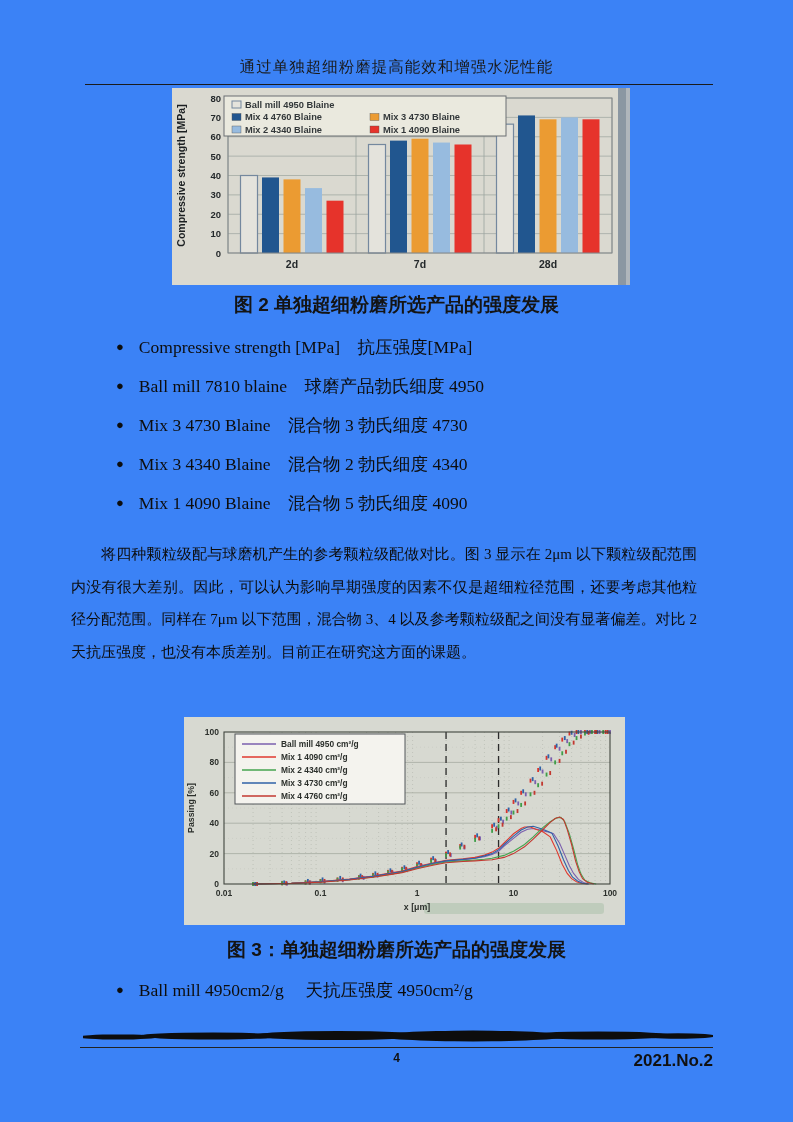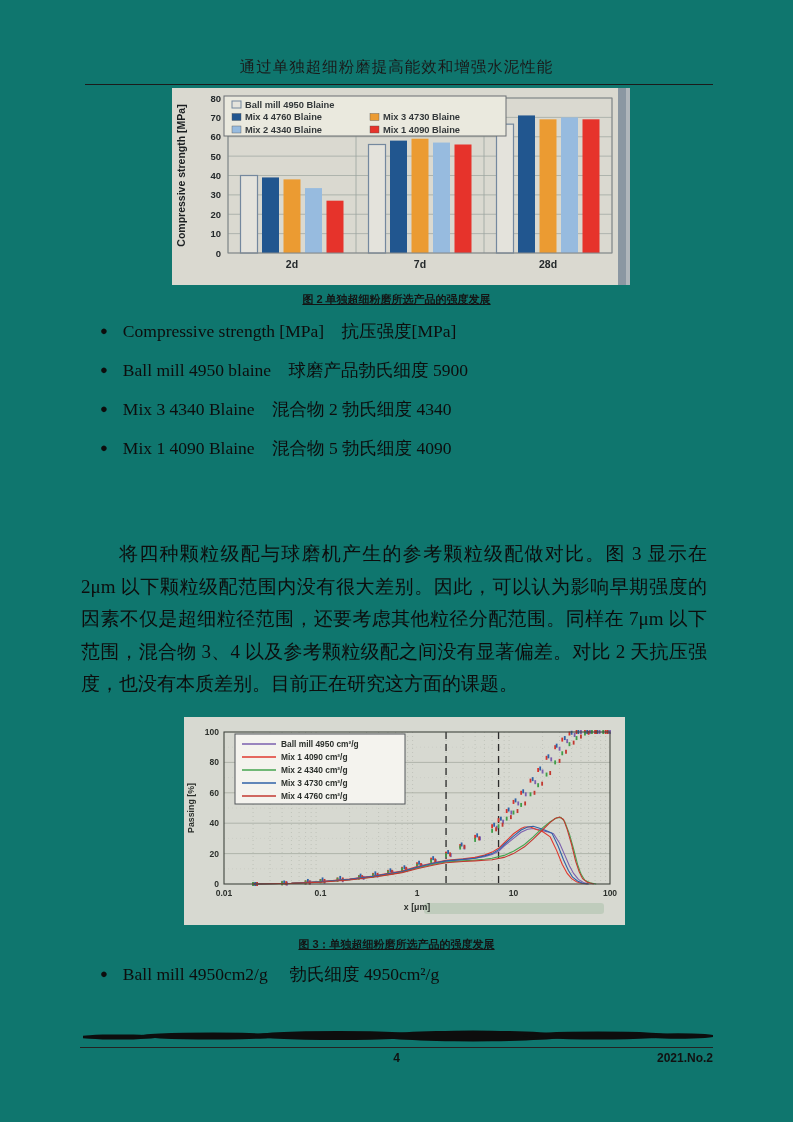--- a/index.html
+++ b/index.html
@@ -1,43 +1,43 @@
 <!DOCTYPE html>
 <html><head>
 <meta charset="utf-8">
 <style>
   html,body{margin:0;padding:0;background:#ffffff;}
-  #page{position:relative;width:793px;height:1122px;background:#0f766e;overflow:hidden;
+  #page{position:relative;width:793px;height:1122px;background:#3b82f6;overflow:hidden;
         font-family:"Liberation Serif", serif;color:#111;}
   .hdr-title{position:absolute;top:57px;left:0;width:793px;text-align:center;
              font-size:15.5px;letter-spacing:1px;color:#1a1a1a;}
   .hdr-rule{position:absolute;top:84px;left:85px;width:628px;border-top:1.5px solid #1b1b1b;}
 
   .fig2{position:absolute;left:172px;top:88px;width:458px;height:197px;background:#dad9d0;}
   .fig3{position:absolute;left:184px;top:717px;width:441px;height:208px;background:#d7d9d1;}
   .caption{position:absolute;left:0;width:793px;text-align:center;
-           font-family:"Liberation Sans", sans-serif;font-weight:bold;font-size:11px;color:#141414;text-decoration:underline;}
+           font-family:"Liberation Sans", sans-serif;font-weight:bold;font-size:19px;color:#141414;}
   .cap2{top:292px;}
   .cap3{top:937px;}
 
-  ul.notes{position:absolute;left:100px;margin:0;padding:0;list-style:none;width:600px;}
+  ul.notes{position:absolute;left:100px;margin:16px;padding:0;list-style:none;width:600px;}
   .notes-1{top:319px;}
   .notes-2{top:962px;}
   ul.notes li{font-size:17.5px;line-height:24px;margin-bottom:15px;color:#0d0d0d;}
   ul.notes li::before{content:"●";font-size:13px;margin-right:15px;vertical-align:2px;}
 
-  .body-par{position:absolute;left:81px;top:538px;width:626px;font-size:19px;
+  .body-par{position:absolute;left:71px;top:538px;width:626px;font-size:15px;
             line-height:32.6px;text-align:justify;text-indent:2em;color:#0d0d0d;}
 
   .smear{position:absolute;left:83px;top:1029px;width:630px;height:14px;}
   .ftr-rule{position:absolute;top:1047px;left:80px;width:633px;border-top:1.2px solid #222;}
   .ftr-num{position:absolute;top:1051px;left:80px;width:633px;text-align:center;
            font-family:"Liberation Sans", sans-serif;font-size:12px;font-weight:600;color:#111;}
   .ftr-issue{position:absolute;top:1051px;left:80px;width:633px;text-align:right;
-           font-family:"Liberation Sans", sans-serif;font-size:12px;font-weight:600;color:#111;}
+           font-family:"Liberation Sans", sans-serif;font-size:17px;font-weight:600;color:#111;}
 
   
   .bc-tick{font-family:"Liberation Sans", sans-serif;font-size:9.5px;font-weight:700;fill:#24292b;}
   .bc-cat{font-family:"Liberation Sans", sans-serif;font-size:10.5px;font-weight:700;fill:#24292b;}
   .bc-ylabel{font-family:"Liberation Sans", sans-serif;font-size:10.5px;font-weight:700;fill:#1c2022;}
   .bc-leg{font-family:"Liberation Sans", sans-serif;font-size:9.3px;font-weight:700;fill:#33383a;}
   .lc-tick{font-family:"Liberation Sans", sans-serif;font-size:8.5px;font-weight:600;fill:#2c302c;}
   .lc-xlabel{font-family:"Liberation Sans", sans-serif;font-size:8.8px;font-weight:600;fill:#2c302c;}
   .lc-leg{font-family:"Liberation Sans", sans-serif;font-size:8.4px;font-weight:600;fill:#2c302c;}
 </style>
@@ -106,21 +106,22 @@
         <rect x="60" y="38" width="9" height="7" fill="#97bbdf" stroke="#555" stroke-width="0.4"></rect>
         <text x="73" y="44.8" class="bc-leg">Mix 2 4340 Blaine</text>
         <rect x="198" y="38" width="9" height="7" fill="#e6332b" stroke="#555" stroke-width="0.4"></rect>
         <text x="211" y="44.8" class="bc-leg">Mix 1 4090 Blaine</text>
       </svg>
   </div>
   <div class="caption cap2">图 2 单独超细粉磨所选产品的强度发展</div>
 
   <ul class="notes notes-1">
     <li>Compressive strength [MPa]　抗压强度[MPa]</li>
-    <li>Ball mill 4950 blaine　球磨产品勃氏细度 5900</li>
+    <li>Ball mill 7810 blaine　球磨产品勃氏细度 4950</li>
+    <li>Mix 3 4730 Blaine　混合物 3  勃氏细度  4730</li>
     <li>Mix 3 4340 Blaine　混合物 2  勃氏细度  4340</li>
     <li>Mix 1 4090 Blaine　混合物  5 勃氏细度  4090</li>
   </ul>
 
   <div class="body-par">将四种颗粒级配与球磨机产生的参考颗粒级配做对比。图 3 显示在 2μm 以下颗粒级配范围内没有很大差别。因此，可以认为影响早期强度的因素不仅是超细粒径范围，还要考虑其他粒径分配范围。同样在 7μm 以下范围，混合物 3、4 以及参考颗粒级配之间没有显著偏差。对比 2 天抗压强度，也没有本质差别。目前正在研究这方面的课题。</div>
 
   <div class="fig3">
     <svg id="line-svg" width="441" height="208" viewBox="0 0 441 208">
         <rect x="0" y="0" width="441" height="208" fill="#d7d9d1"></rect>
         <line x1="69.04939458157419" x2="69.04939458157419" y1="15" y2="167" stroke="#b6bab0" stroke-width="0.7" stroke-dasharray="1,3"></line>
@@ -340,21 +341,21 @@
         <text x="97" y="56" class="lc-leg">Mix 2 4340 cm²/g</text>
         <line x1="58" x2="92" y1="66" y2="66" stroke="#2f62a7" stroke-width="1.6"></line>
         <text x="97" y="69" class="lc-leg">Mix 3 4730 cm²/g</text>
         <line x1="58" x2="92" y1="79" y2="79" stroke="#c33830" stroke-width="1.6"></line>
         <text x="97" y="82" class="lc-leg">Mix 4 4760 cm²/g</text>
       </svg>
   </div>
   <div class="caption cap3">图 3：单独超细粉磨所选产品的强度发展</div>
 
   <ul class="notes notes-2">
-    <li>Ball mill 4950cm2/g　 勃氏细度 4950cm²/g</li>
+    <li>Ball mill 4950cm2/g　 天抗压强度 4950cm²/g</li>
   </ul>
 
   <svg class="smear" viewBox="0 0 630 14">
     <ellipse cx="35" cy="8" rx="40" ry="2.6" fill="#0d0d0d"></ellipse>
     <ellipse cx="130" cy="7" rx="75" ry="3.4" fill="#0d0d0d"></ellipse>
     <ellipse cx="255" cy="6.5" rx="85" ry="4.6" fill="#0d0d0d"></ellipse>
     <ellipse cx="390" cy="7" rx="95" ry="5.4" fill="#0d0d0d"></ellipse>
     <ellipse cx="515" cy="6.5" rx="75" ry="4" fill="#0d0d0d"></ellipse>
     <ellipse cx="595" cy="7" rx="38" ry="2.8" fill="#0d0d0d"></ellipse>
   </svg>

